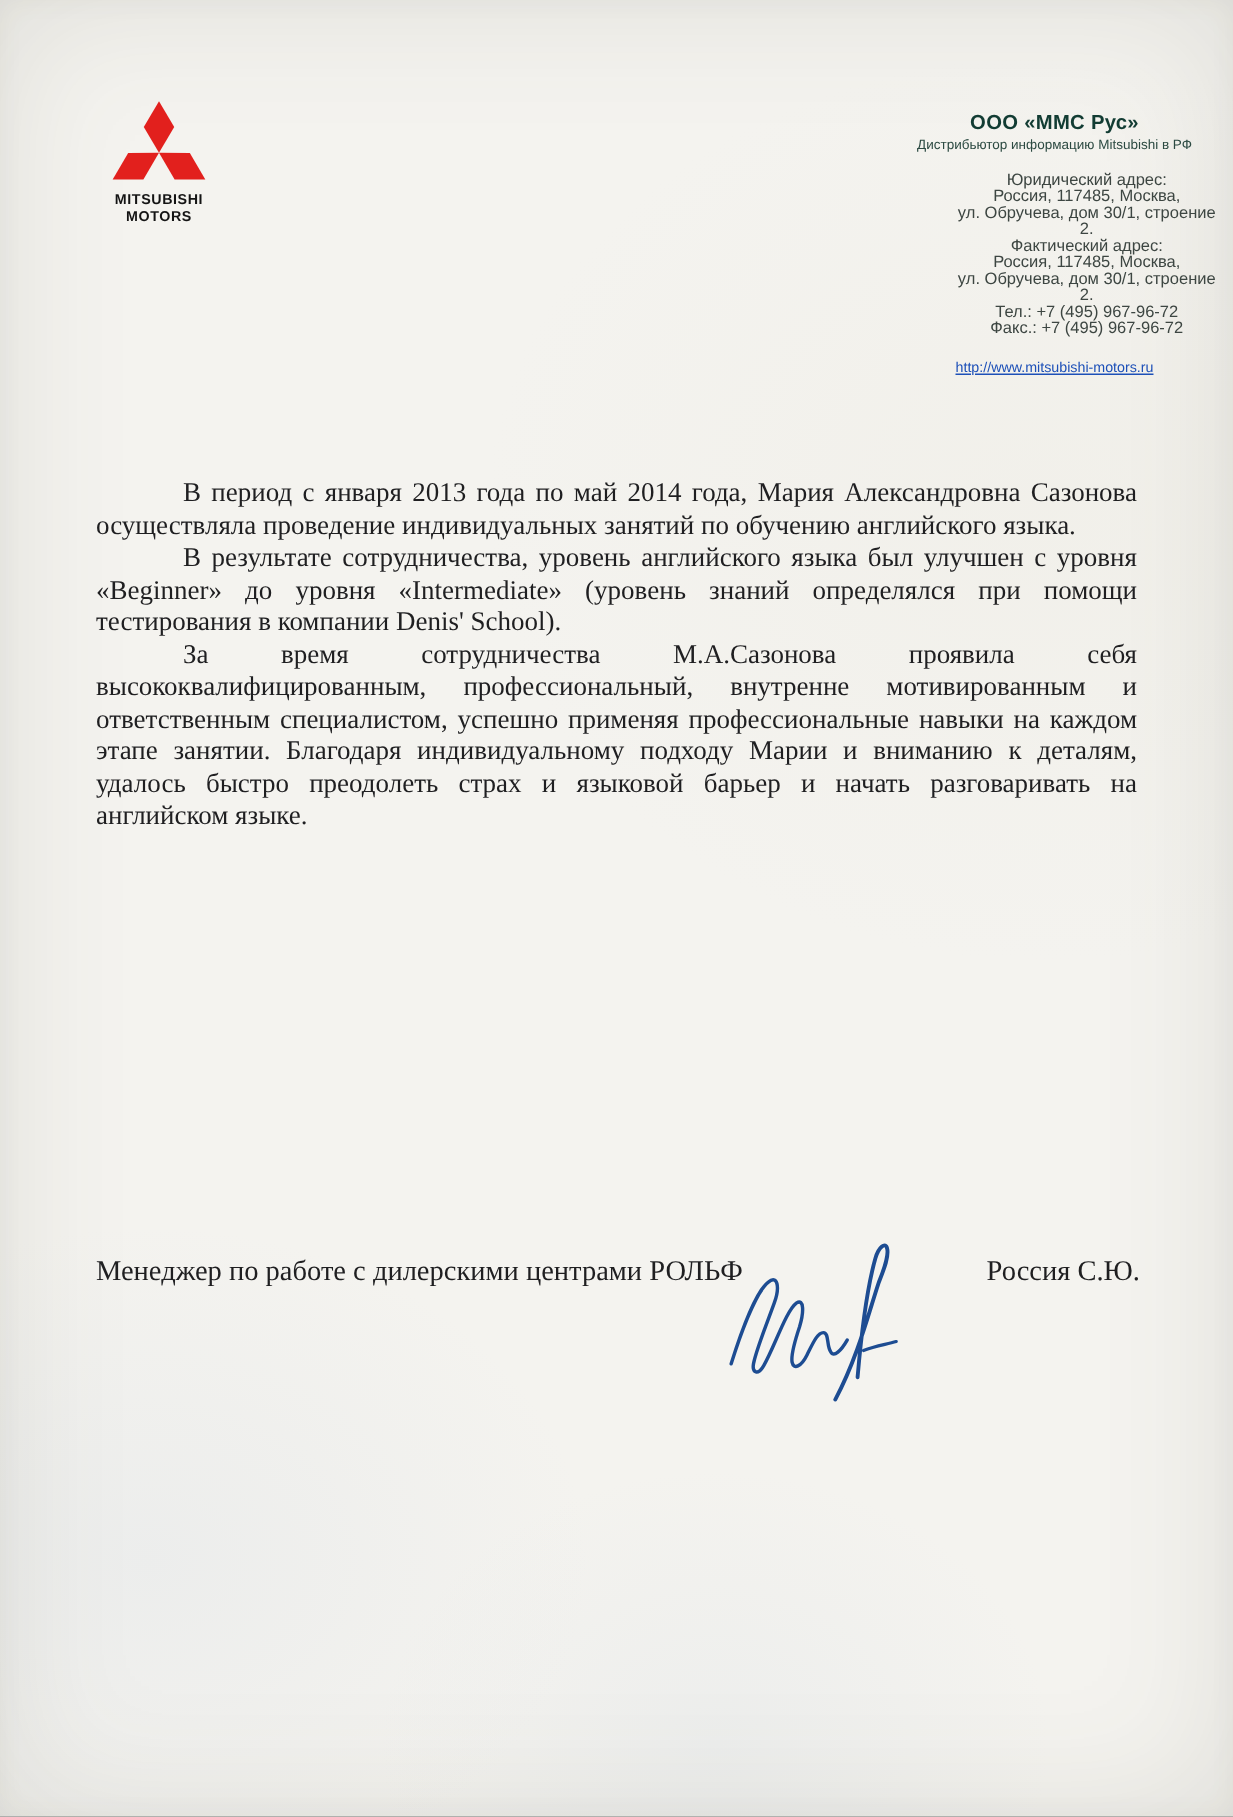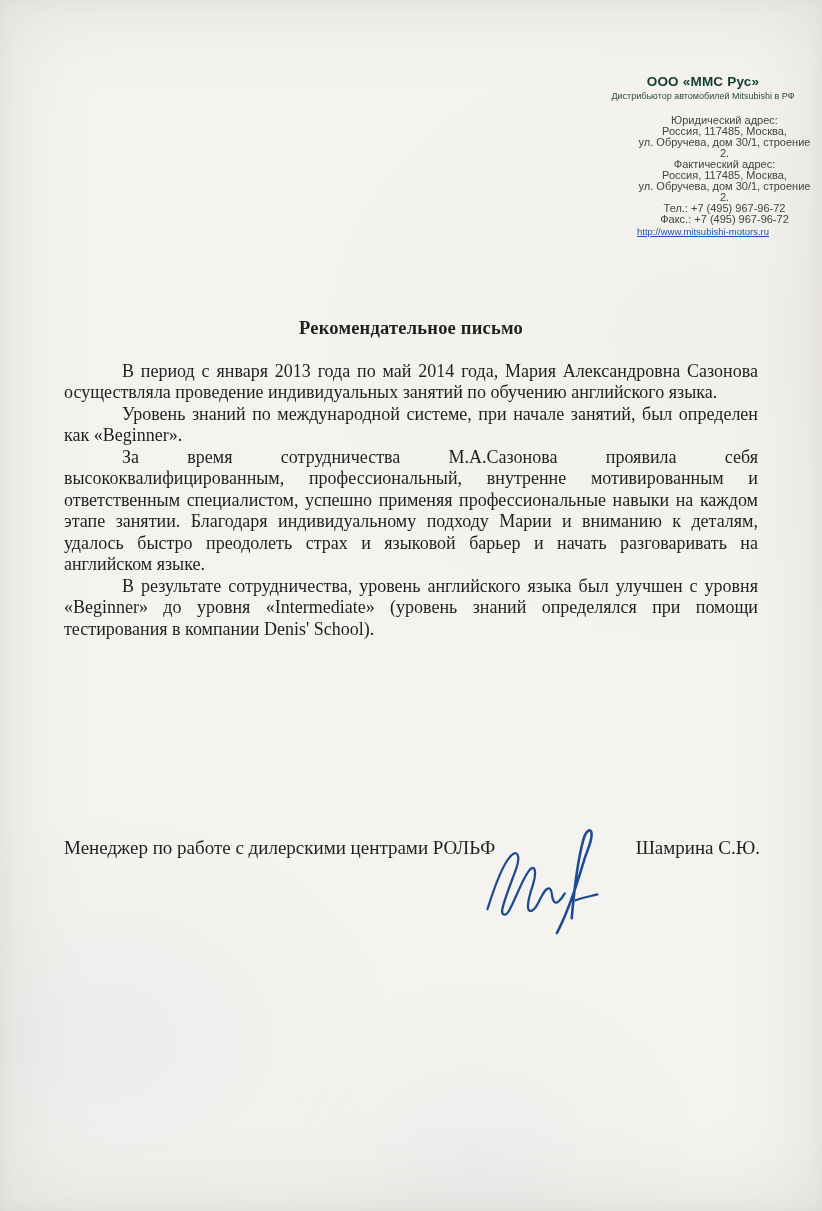--- a/index.html
+++ b/index.html
@@ -27,21 +27,21 @@
     white-space:nowrap;
   }
 
   .company { position:absolute; left:592px; top:74px; width:222px;
     font-family:"Liberation Sans", sans-serif;text-align:center; }
   .company-name { font-size:13.5px; font-weight:bold; letter-spacing:0.2px;
     color: var(--company-green, #123c33); }
   .company-tagline { font-size:9px; margin-top:2px; color:#2c4a42; }
   .company-address { margin-top:14px; font-size:11px; line-height:11px;
     color: var(--address-gray, #3d4642); margin-left: 43px; }
-  .company-link { font-size:9.5px; line-height:11px; margin-top:1px;
+  .company-link { font-size:9.5px; line-height:11px; margin-top:15px;
     color: var(--link-blue, #1d50b8); text-decoration:underline; }
 
   
   .content {
     position:absolute; left:64px; top:318px; width:694px;
     font-family:"Liberation Serif", "DejaVu Serif", serif;
     font-size:18px; line-height:21.5px;
     text-align:justify;
   }
   .title {
@@ -58,48 +58,55 @@
     font-size:19px; line-height:23px;
     display:flex; justify-content:space-between; align-items:center;
   }
   .signature-svg { position:absolute; left:478px; top:822px; }
 </style>
 </head>
 <body>
 
 <div class="page">
 
+  <div class="logo">
+    <svg width="64" height="57" viewBox="0 0 104 92">
+      <polygon points="52,2 68.5,30 52,58 35.5,30" style="fill:var(--mitsubishi-red,#e2201d)"></polygon>
+      <polygon points="52,58 85.4,58.2 102.2,87 68.9,86.8" style="fill:var(--mitsubishi-red,#e2201d)"></polygon>
+      <polygon points="52,58 18.6,58.2 1.8,87 35.1,86.8" style="fill:var(--mitsubishi-red,#e2201d)"></polygon>
+    </svg>
+    <div class="logo-brand">MITSUBISHI</div>
+    <div class="logo-motors">MOTORS</div>
+  </div>
 
   <div class="company">
     <div class="company-name">ООО «ММС Рус»</div>
-    <div class="company-tagline">Дистрибьютор автомобилей Mitsubishi в РФ</div>
+    <div class="company-tagline">Дистрибьютор информацию Mitsubishi в РФ</div>
     <div class="company-address">
       <div>Юридический адрес:</div>
       <div>Россия, 117485, Москва,</div>
       <div>ул. Обручева, дом 30/1, строение 2.</div>
       <div>Фактический адрес:</div>
       <div>Россия, 117485, Москва,</div>
       <div>ул. Обручева, дом 30/1, строение 2.</div>
       <div>Тел.: +7 (495) 967-96-72</div>
       <div>Факс.: +7 (495) 967-96-72</div>
     </div>
     <div class="company-link">http://www.mitsubishi-motors.ru</div>
   </div>
 
   <div class="content">
-    <h1 class="title">Рекомендательное письмо</h1>
     <p>В период с января 2013 года по май 2014 года, Мария Александровна Сазонова осуществляла проведение индивидуальных занятий по обучению английского языка.</p>
-    <p>Уровень знаний по международной системе, при начале занятий, был определен как «Beginner».</p>
+    <p>В результате сотрудничества, уровень английского языка был улучшен с уровня «Beginner» до уровня «Intermediate» (уровень знаний определялся при помощи тестирования в компании Denis' School).</p>
     <p>За время сотрудничества М.А.Сазонова проявила себя высококвалифицированным, профессиональный, внутренне мотивированным и ответственным специалистом, успешно применяя профессиональные навыки на каждом этапе занятии. Благодаря индивидуальному подходу Марии и вниманию к деталям, удалось быстро преодолеть страх и языковой барьер и начать разговаривать на английском языке.</p>
-    <p>В результате сотрудничества, уровень английского языка был улучшен с уровня «Beginner» до уровня «Intermediate» (уровень знаний определялся при помощи тестирования в компании Denis' School).</p>
   </div>
 
   <div class="sign-row">
     <span>Менеджер по работе с дилерскими центрами РОЛЬФ</span>
-    <span>Шамрина С.Ю.</span>
+    <span>Россия С.Ю.</span>
   </div>
 
   <svg class="signature-svg" width="122" height="114" viewBox="0 0 120 115">
     <g fill="none" style="stroke:var(--signature-ink,#1d4c92)" stroke-linecap="round" stroke-linejoin="round">
       <path stroke-width="2.3" d="M 8,88 C 13,72 24,40 33,33 C 39,28 41,36 37,47 C 32,61 25,78 23,88 C 22,94 26,96 30,89 C 37,77 45,52 52,47 C 57,44 57,53 54,63 C 51,72 48,82 49,87 C 50,92 55,90 59,82 C 63,74 66,67 70,67 C 74,67 72,76 75,80 C 77,84 82,79 86,72"></path>
       <path stroke-width="2.6" d="M 93,97 C 95,74 99,38 105,17 C 107,10 112,5 113,11 C 114,17 110,26 107,34 C 101,52 93,84 78,112"></path>
       <path stroke-width="2.2" d="M 97,79 C 105,76 112,75 119,73"></path>
     </g>
   </svg>
 

